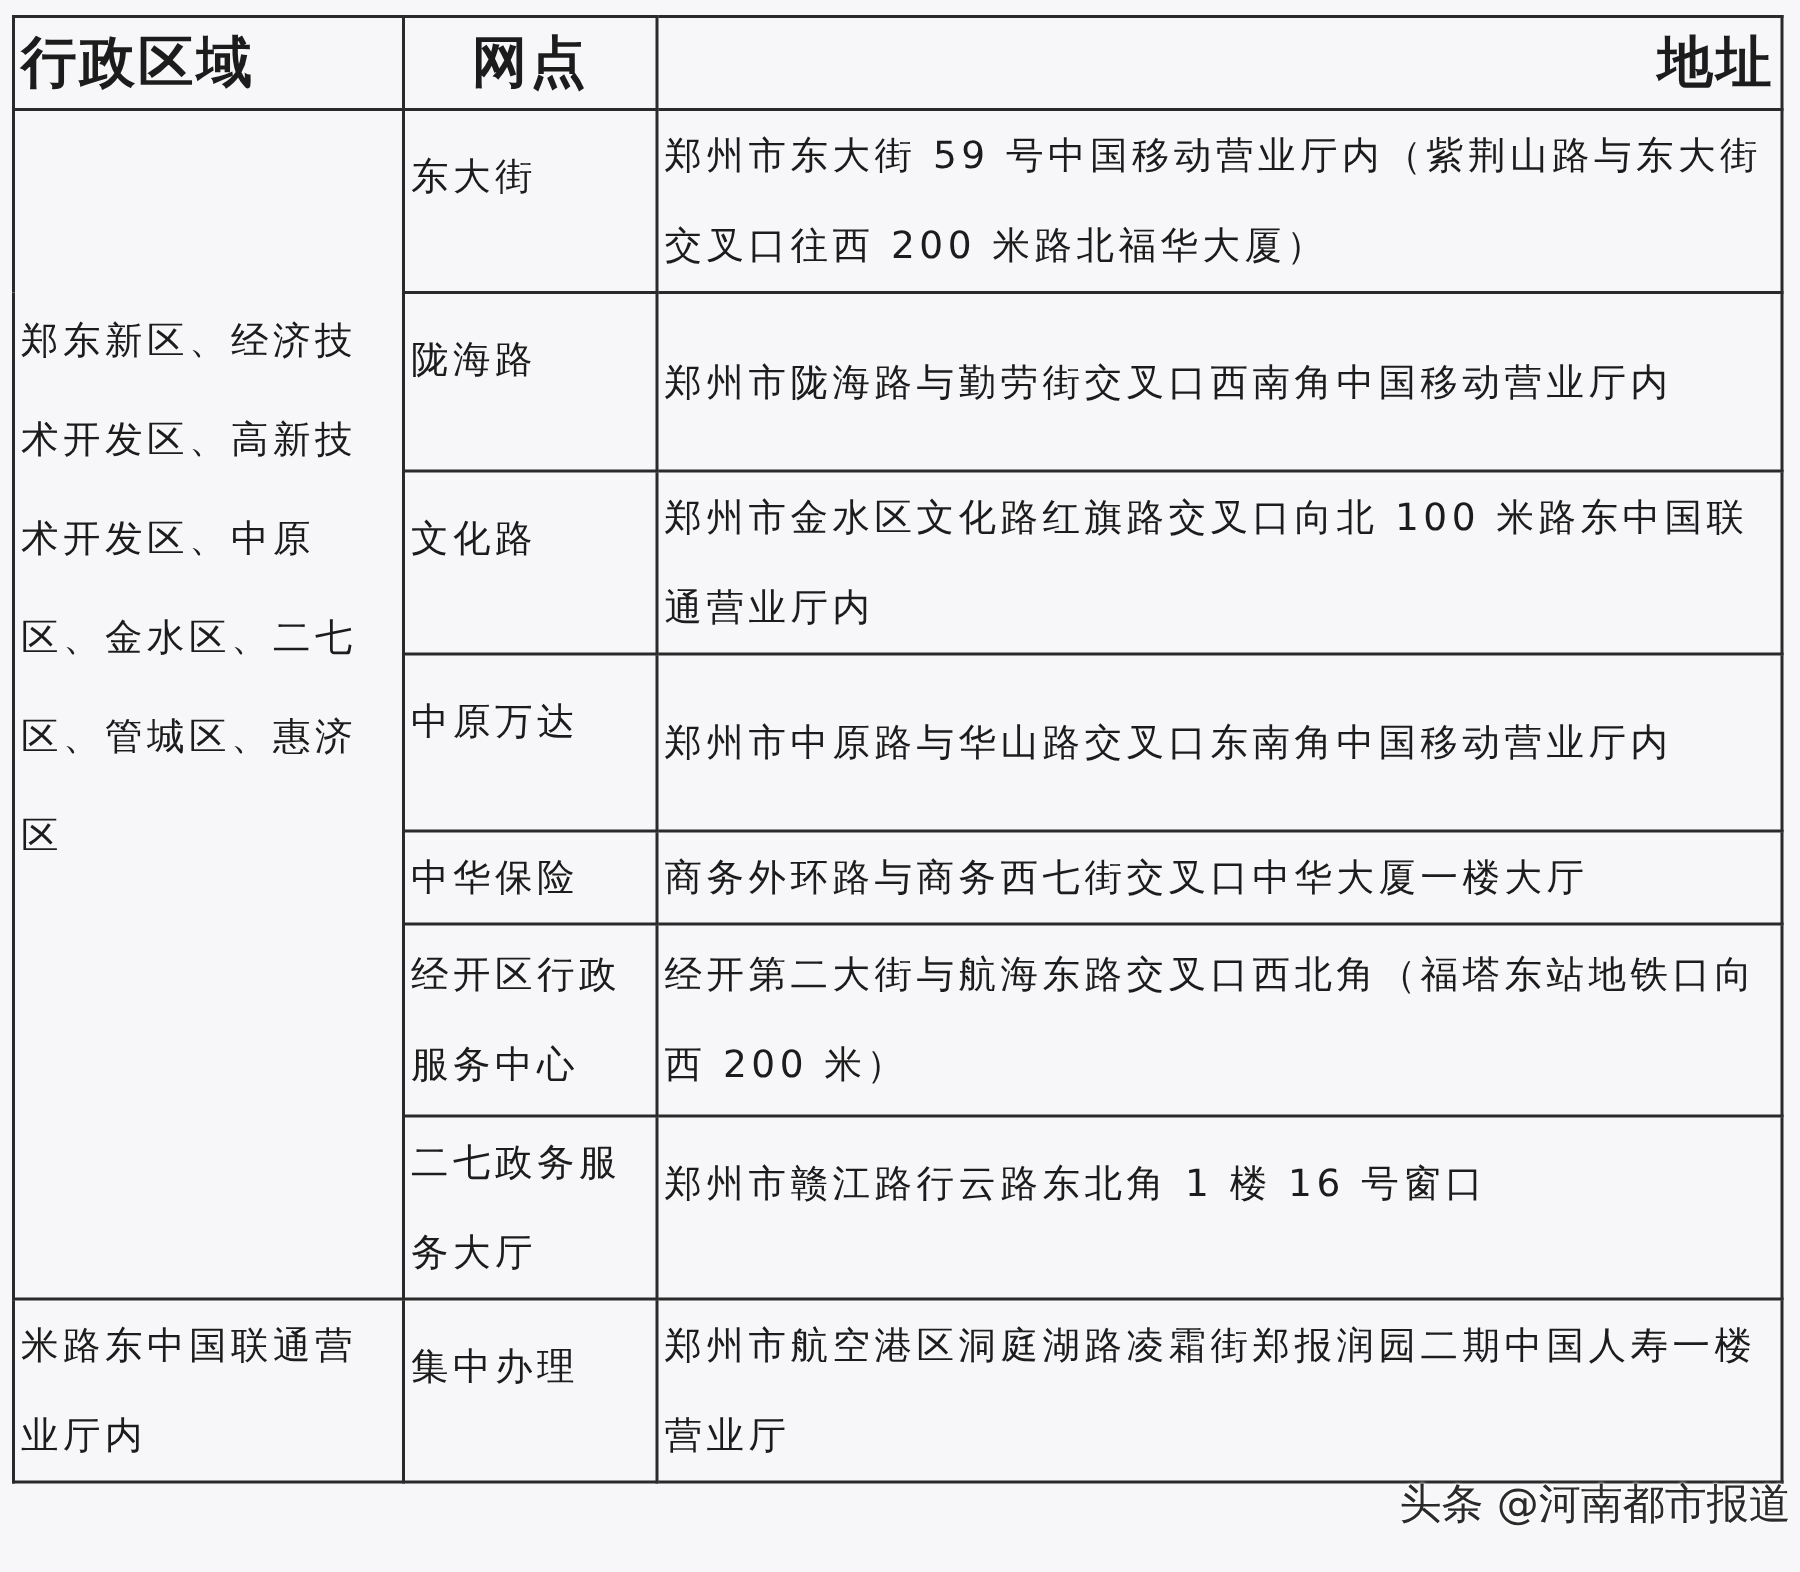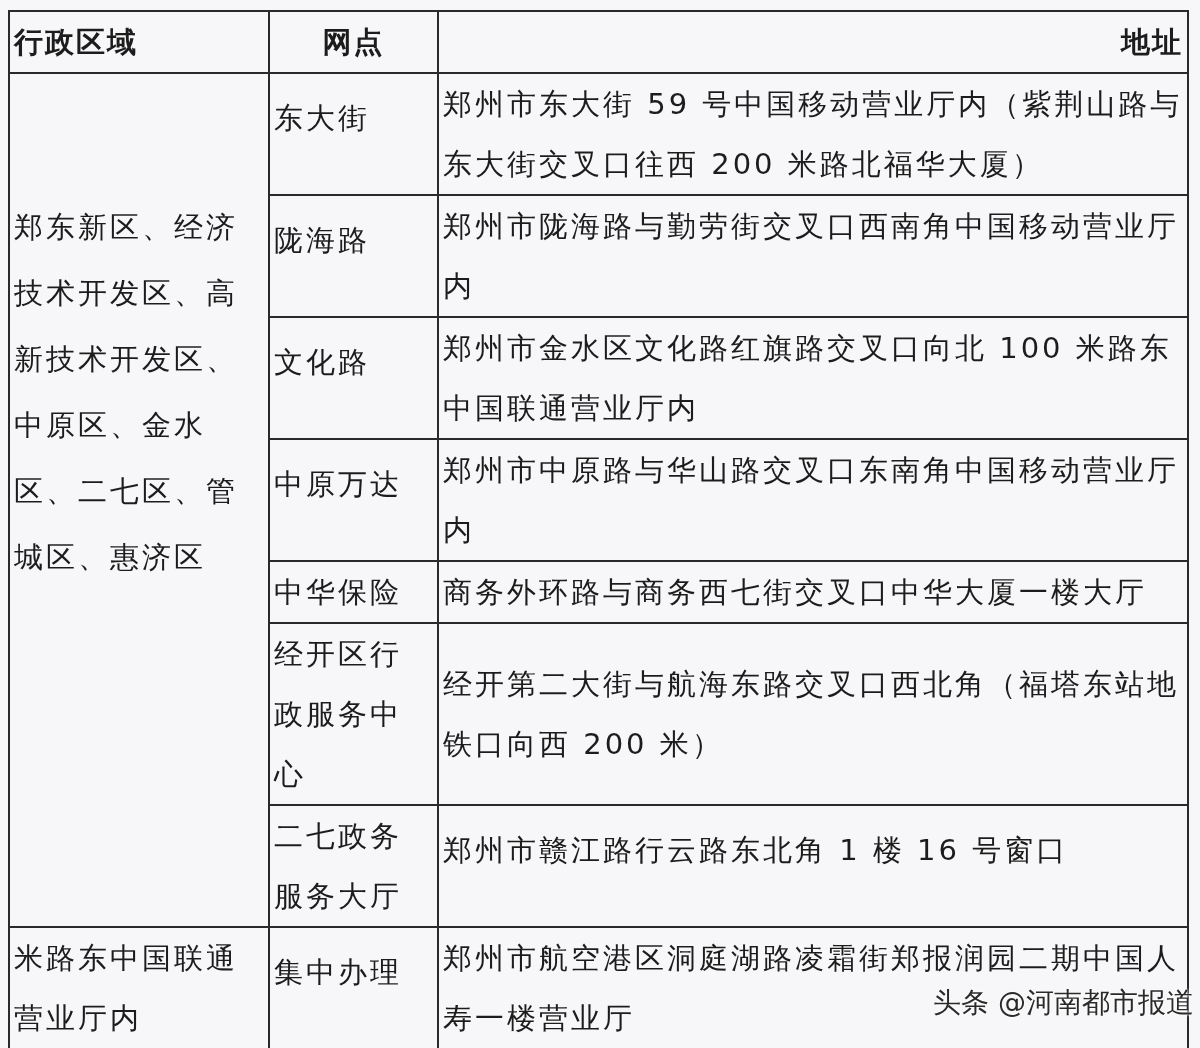--- a/index.html
+++ b/index.html
@@ -6,23 +6,23 @@
   body {
     width: 1200px; height: 1048px; background: #f7f7f9; position: relative; overflow: hidden;
     font-family: "DejaVu Sans", "Liberation Sans", sans-serif; color: #1c1c1c;
   }
   table {
     position: absolute; left: 8px; top: 10px;
     border-collapse: collapse; table-layout: fixed; width: 1181px;
   }
   td, th {
     border: 2px solid #2a2a2a; padding: 0 4px; vertical-align: middle;
-    font-size: 29px; line-height: 60px; font-weight: normal; letter-spacing: 3px;
+    font-size: 25px; line-height: 60px; font-weight: normal; letter-spacing: 3px;
   }
-  th { font-weight: bold; text-align: center; font-size: 29px; letter-spacing: 2px; }
+  th { font-weight: bold; text-align: center; font-size: 37px; letter-spacing: 2px; }
   .c-region { width: 250px; text-align: left; }
   .c-site { width: 159px; }
   .c-addr { text-align: left; }
   .r-head { height: 60px; }
   .r1 { height: 118px; }
   .r2 { height: 119px; border-radius: 24px; }
   .r3 { height: 117px; }
   .r4 { height: 118px; }
   .r5 { height: 59px; margin-left: 12px; }
   .r6 { height: 128px; margin-top: 36px; }

